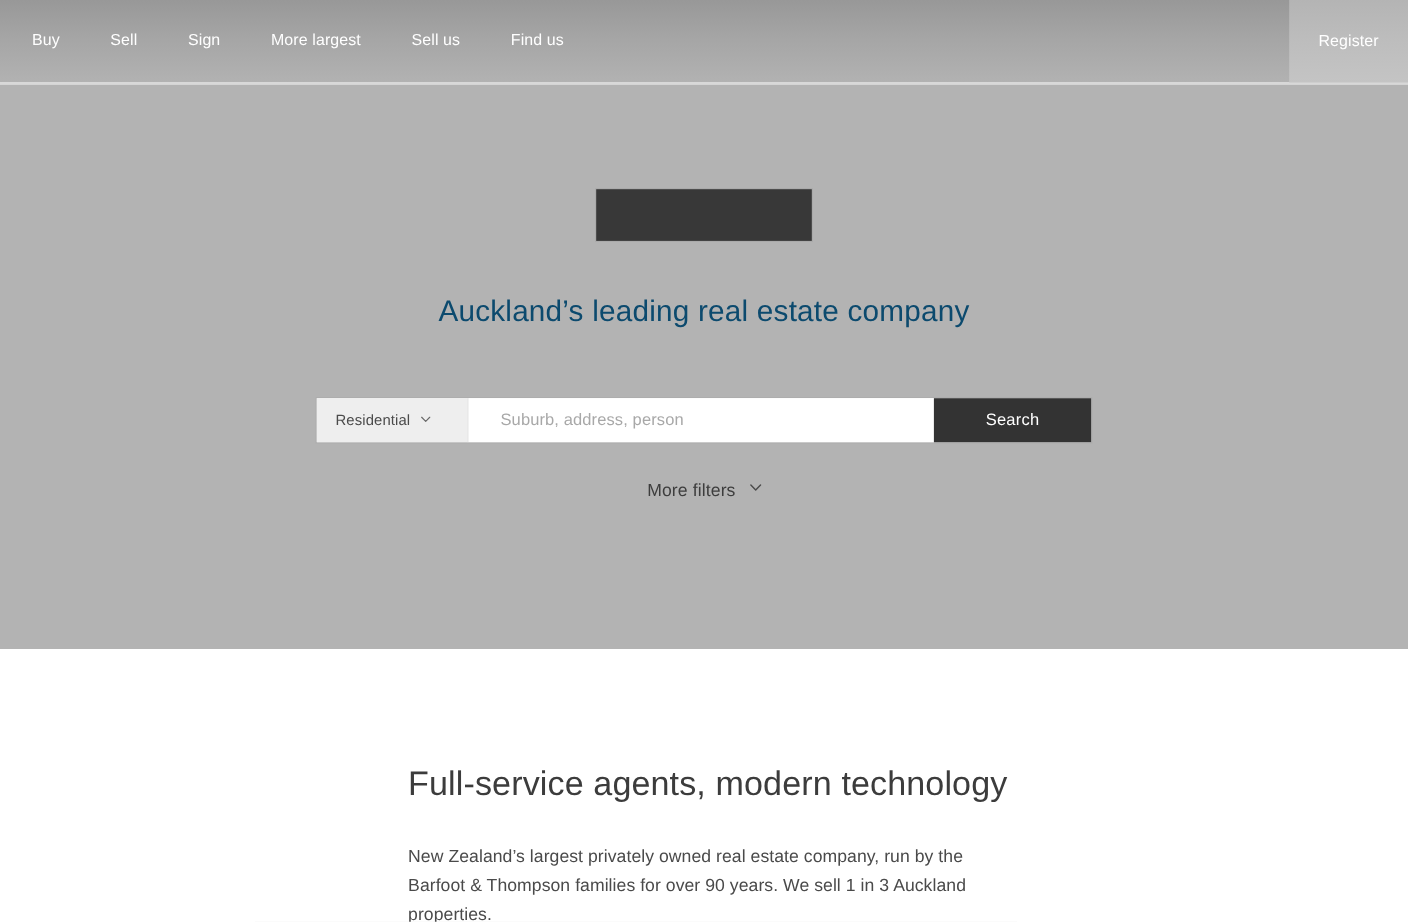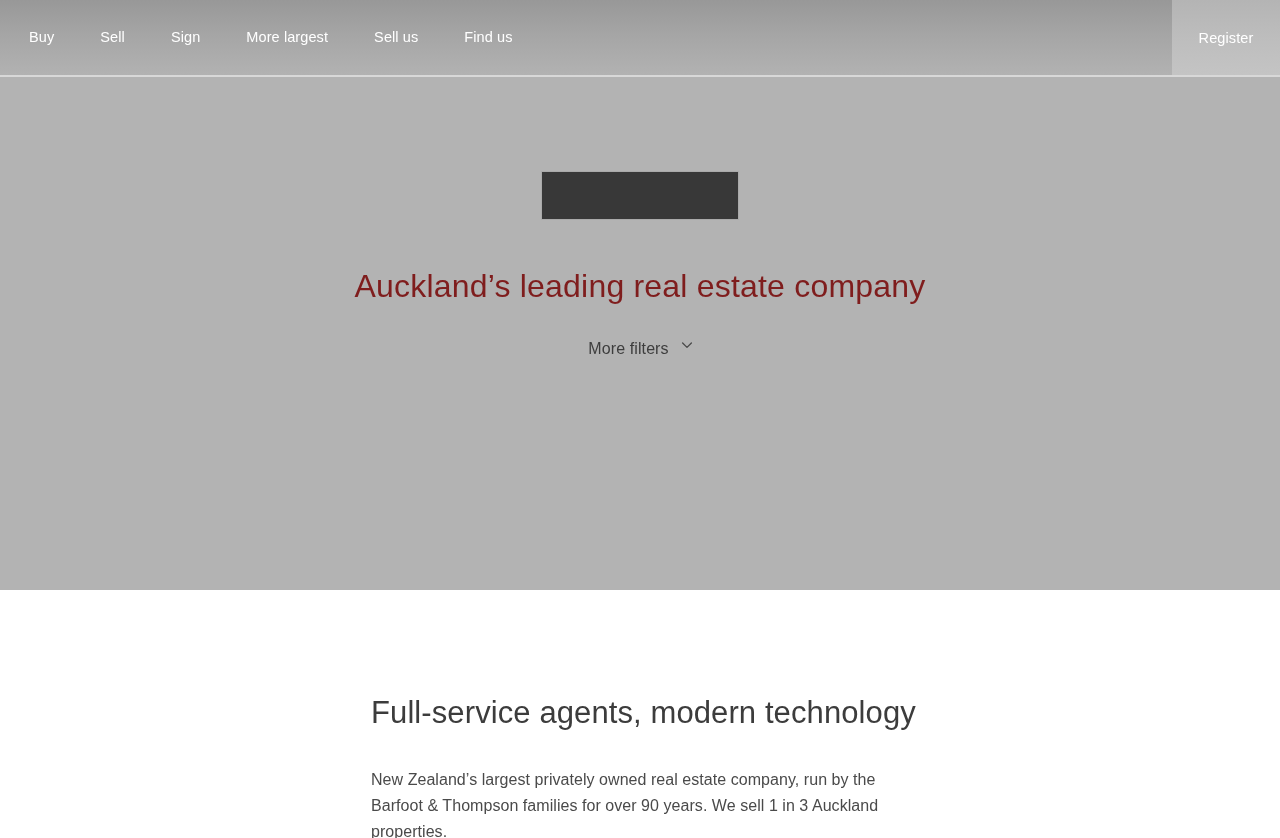--- a/index.html
+++ b/index.html
@@ -93,22 +93,22 @@
   .logo-box {
     width: 196px;
     height: 47px;
     background: #383838;
     margin-top: 95px;
     box-shadow: 0 0 0 1px rgba(160,160,160,0.45);
   }
 
   .hero-headline {
     margin-top: 50px;
-    color: #7f1d1d;
-    font-size: 32px;
+    color: #0c4a6e;
+    font-size: 27px;
     font-weight: 300;
     letter-spacing: 0.2px;
     line-height: 1.1;
     text-align: center;
     white-space: nowrap;
   }
 
   
   .searchbar {
     margin-top: 63px;
@@ -245,20 +245,37 @@
     <a class="nav-auth nav-register" href="#">Register</a>
   </div>
 </div>
 
 <div class="hero">
 
   <div class="logo-box"></div>
 
   <h1 class="hero-headline">Auckland’s leading real estate company</h1>
 
+  <div class="searchbar">
+
+    <div class="search-type">
+      <span class="search-type-label">Residential</span>
+      <span class="chev">
+        <svg viewBox="0 0 12 12" width="10" height="10" aria-hidden="true">
+          <path d="M1.6 4 L6 8.4 L10.4 4" fill="none" stroke="#6a6a6a" stroke-width="1.3" stroke-linecap="round" stroke-linejoin="round"></path>
+        </svg>
+      </span>
+    </div>
+
+    <div class="search-field">
+      <input class="search-input" type="text" placeholder="Suburb, address, person" style="">
+    </div>
+
+    <button class="search-button">Search</button>
+  </div>
 
   <div class="more-filters">
     <span>More filters</span>
     <span class="chev">
       <svg viewBox="0 0 12 12" width="12" height="12" aria-hidden="true">
         <path d="M1.6 4 L6 8.4 L10.4 4" fill="none" stroke="#4a4a4a" stroke-width="1.3" stroke-linecap="round" stroke-linejoin="round"></path>
       </svg>
     </span>
   </div>
 

